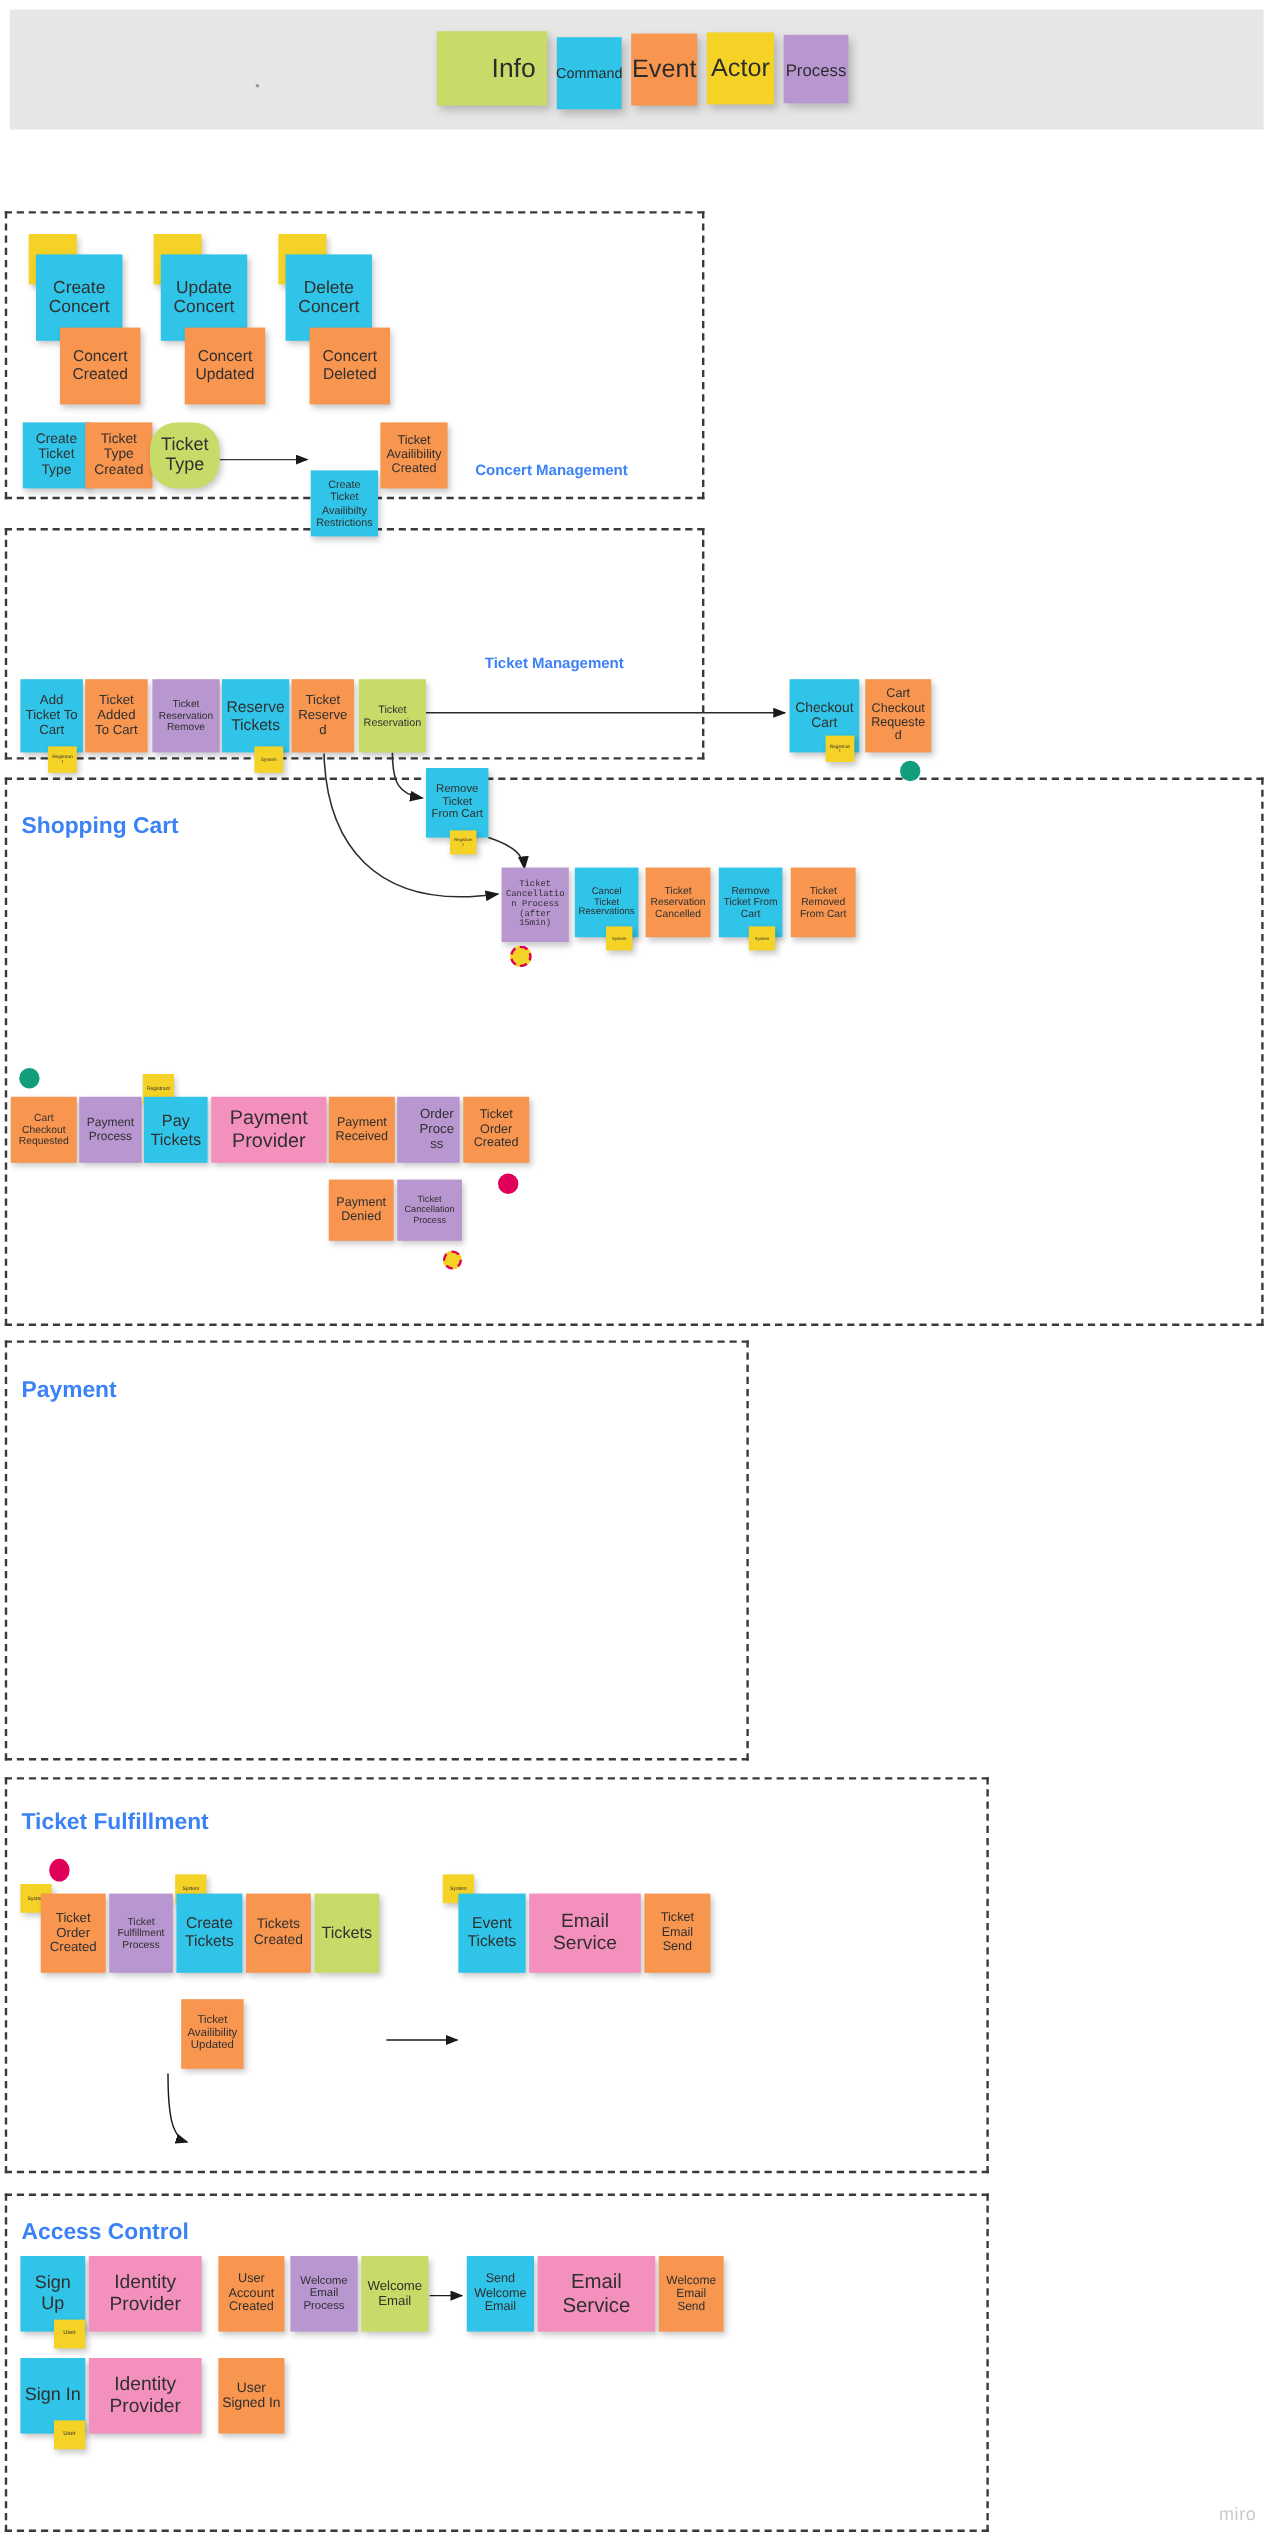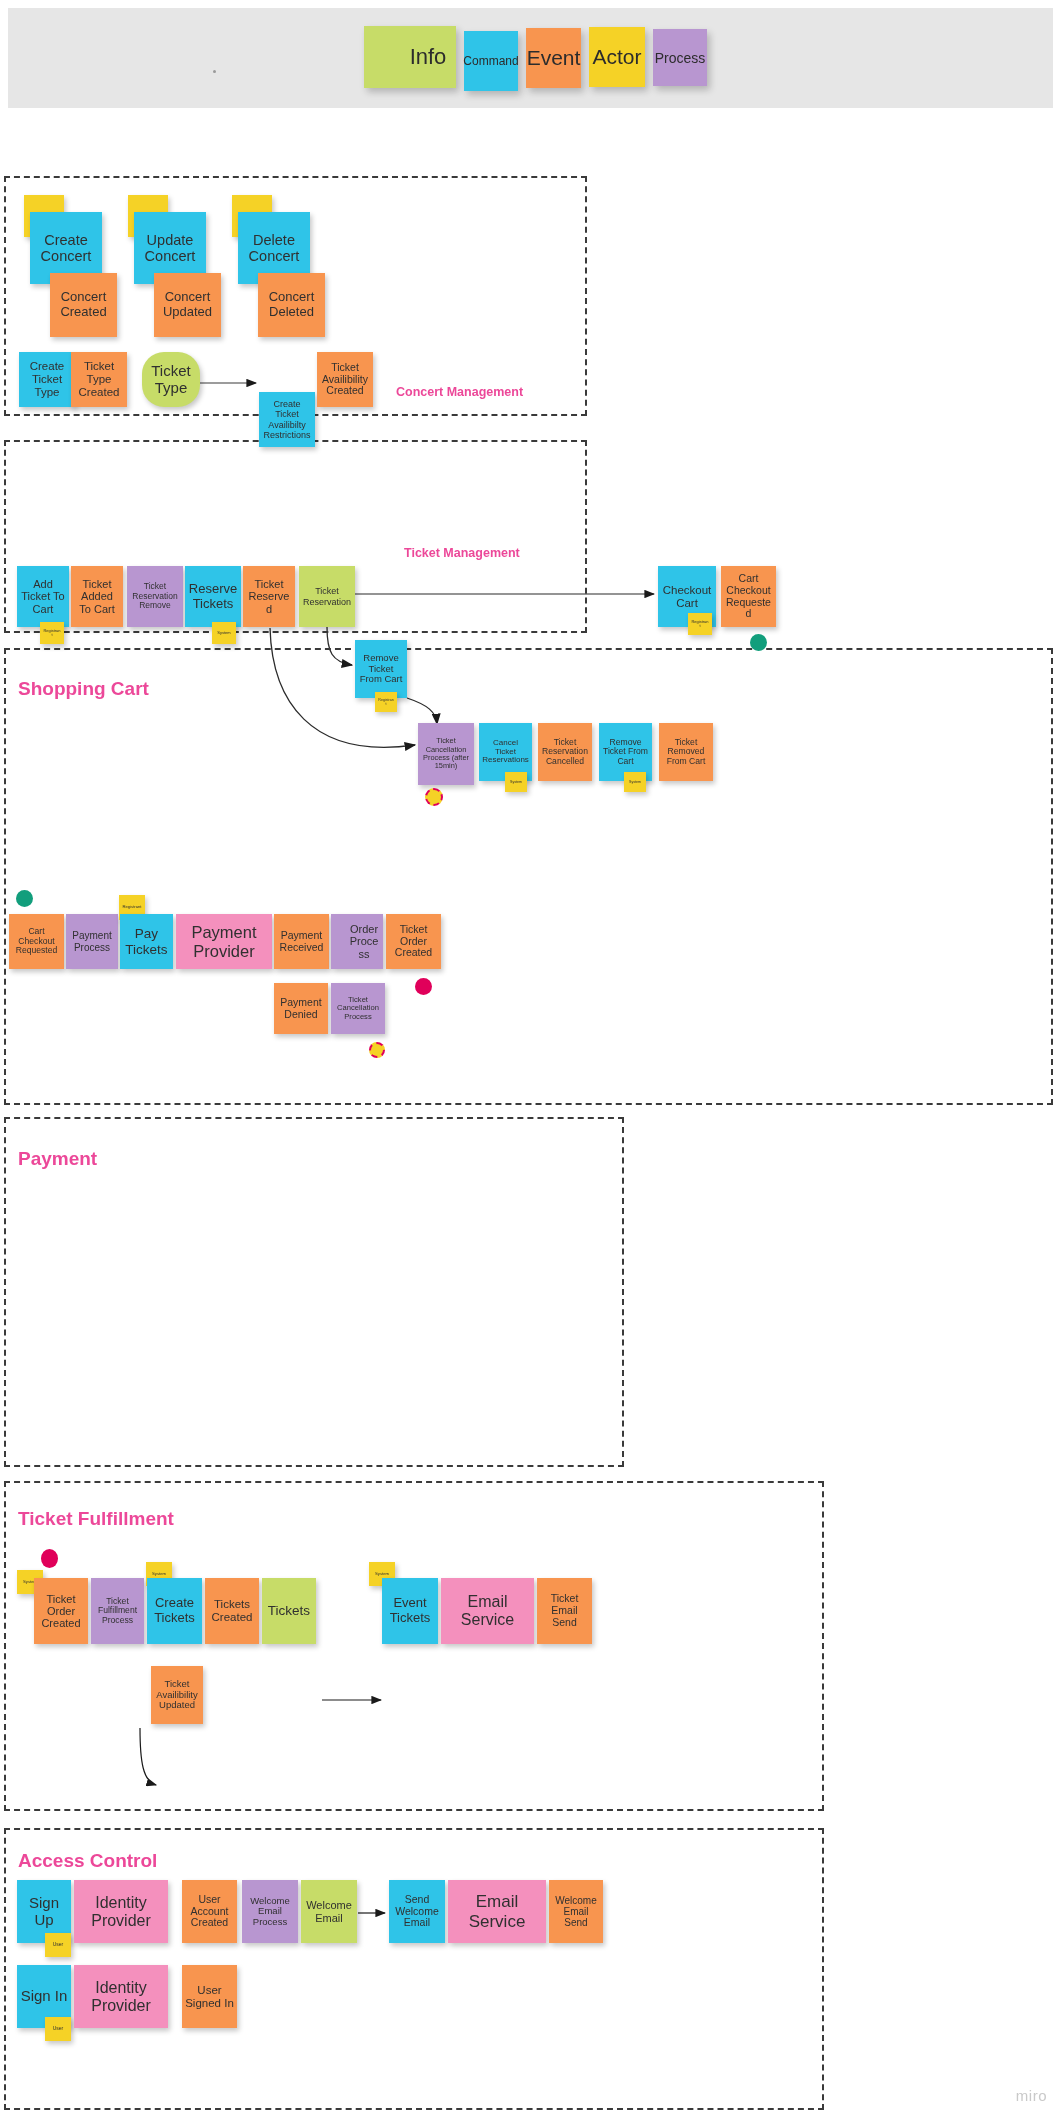--- a/index.html
+++ b/index.html
@@ -44,21 +44,21 @@
   
   .group{
     position:absolute;
     border:2px dashed #3a3a3a;
     box-sizing:border-box;
     background:transparent;
   }
   .group-title{
     position:absolute;
     font-weight:bold;
-    color:#ec4899;
+    color:#3b82f6;
     white-space:nowrap;
     text-align:right;
   }
   .title-lg{font-size:19px;}
   .title-sm{font-size:12.5px;}
 
   
   svg.links{position:absolute;left:0;top:0;width:1061px;height:2120px;pointer-events:none;overflow:visible;}
 
   
@@ -130,21 +130,21 @@
 
   <div class="note n-actor" style="left:232px;top:195px;width:40px;height:42px;font-size:5.5px;">Organizer</div>
   <div class="note n-command" style="left:238px;top:212px;width:72px;height:72px;font-size:14.5px;">Delete Concert</div>
   <div class="note n-event" style="left:258px;top:273px;width:67px;height:64px;font-size:13px;">Concert Deleted</div>
 
   <div class="group" style="left:4px;top:440px;width:583px;height:193px;"></div>
   <div class="group-title title-sm" style="left:404px;top:546px;">Ticket Management</div>
 
   <div class="note n-command" style="left:19px;top:352px;width:56px;height:55px;font-size:11.5px;">Create Ticket Type</div>
   <div class="note n-event" style="left:71px;top:352px;width:56px;height:55px;font-size:11.5px;text-align:center;">Ticket Type Created</div>
-  <div class="note n-info" style="left:142px;top:352px;width:58px;height:55px;font-size:15px;border-radius:22px;">Ticket Type</div>
+  <div class="note n-info" style="left:125px;top:352px;width:58px;height:55px;font-size:15px;border-radius:22px;">Ticket Type</div>
   <div class="note n-command" style="left:259px;top:352px;width:56px;height:55px;font-size:9px;margin-top:40px;">Create Ticket Availibilty Restrictions</div>
   <div class="note n-event" style="left:317px;top:352px;width:56px;height:55px;font-size:10.5px;">Ticket Availibility Created</div>
 
   <div class="group" style="left:4px;top:648px;width:1049px;height:457px;"></div>
   <div class="group-title title-lg" style="left:18px;top:678px;">Shopping Cart</div>
 
   <div class="note n-command" style="left:17px;top:566px;width:52px;height:61px;font-size:11px;">Add Ticket To Cart</div>
   <div class="note n-actor" style="left:40px;top:622px;width:24px;height:22px;font-size:4px;">Registrant</div>
   <div class="note n-event" style="left:71px;top:566px;width:52px;height:61px;font-size:11px;">Ticket Added To Cart</div>
   <div class="note n-process" style="left:127px;top:566px;width:56px;height:61px;font-size:8.5px;">Ticket Reservation Remove</div>
@@ -154,21 +154,21 @@
   <div class="note n-info" style="left:299px;top:566px;width:56px;height:61px;font-size:9px;">Ticket Reservation</div>
 
   <div class="note n-command" style="left:658px;top:566px;width:58px;height:61px;font-size:11.5px;">Checkout Cart</div>
   <div class="note n-actor" style="left:688px;top:613px;width:24px;height:22px;font-size:4px;">Registrant</div>
   <div class="note n-event" style="left:721px;top:566px;width:55px;height:61px;font-size:10.5px;">Cart Checkout Requested</div>
   <div class="marker marker-green" style="left:750px;top:634px;width:17px;height:17px;"></div>
 
   <div class="note n-command" style="left:355px;top:640px;width:52px;height:58px;font-size:9.5px;">Remove Ticket From Cart</div>
   <div class="note n-actor" style="left:375px;top:692px;width:22px;height:20px;font-size:3.6px;">Registrant</div>
 
-  <div class="note n-process" style="left:418px;top:723px;width:56px;height:62px;font-size:7.4px;">Ticket Cancellation Process (after 15min)</div>
+  <div class="note n-process" style="left:418px;top:723px;width:56px;height:62px;font-size:7.4px;font-family:Liberation Mono, monospace;">Ticket Cancellation Process (after 15min)</div>
   <div class="marker-ring" style="position:absolute;left:425px;top:788px;width:18px;height:18px;"></div>
 
   <div class="note n-command" style="left:479px;top:723px;width:53px;height:58px;font-size:8px;">Cancel Ticket Reservations</div>
   <div class="note n-actor" style="left:505px;top:772px;width:22px;height:20px;font-size:3.6px;">System</div>
   <div class="note n-event" style="left:538px;top:723px;width:54px;height:58px;font-size:8.6px;">Ticket Reservation Cancelled</div>
   <div class="note n-command" style="left:599px;top:723px;width:53px;height:58px;font-size:8.6px;">Remove Ticket From Cart</div>
   <div class="note n-actor" style="left:624px;top:772px;width:22px;height:20px;font-size:3.6px;">System</div>
   <div class="note n-event" style="left:659px;top:723px;width:54px;height:58px;font-size:8.6px;">Ticket Removed From Cart</div>
 
   <div class="group" style="left:4px;top:1117px;width:620px;height:350px;"></div>

